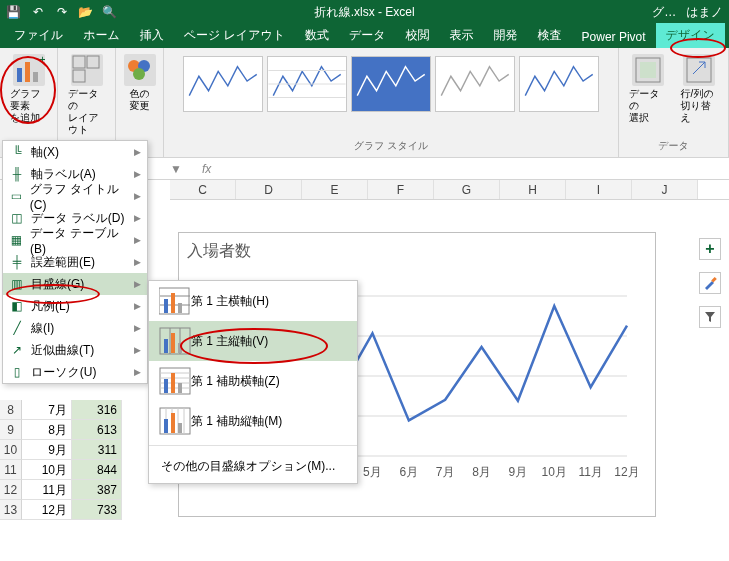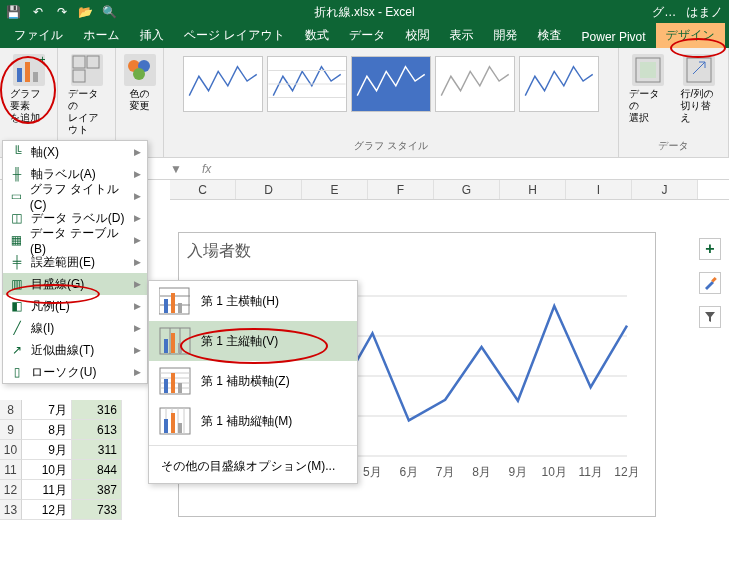--- a/index.html
+++ b/index.html
@@ -3,21 +3,21 @@
 <meta charset="utf-8">
 <style>
 *{margin:0;padding:0;box-sizing:border-box;font-family:"Meiryo UI","Yu Gothic UI",sans-serif;font-size:12px}
 body{width:729px;height:561px;background:#fff;overflow:hidden;position:relative}
 .qat{height:24px;background:#0e6535;display:flex;align-items:center;padding:0 6px;gap:8px}
 .qat .ic{width:16px;height:16px;color:#fff;display:flex;align-items:center;justify-content:center;cursor:pointer}
 .title{position:absolute;left:50%;transform:translateX(-50%);color:#fff;font-size:12px}
 .qat-right{margin-left:auto;display:flex;gap:10px;color:#fff}
 .tabs{height:24px;background:#0e6535;display:flex;align-items:flex-end;padding:0 4px}
 .tab{padding:4px 10px;color:#fff;cursor:pointer;font-size:12px}
-.tab.active{background:#fdba74;color:#0e6535}
+.tab.active{background:#5eead4;color:#0e6535}
 .ribbon{height:110px;background:#f1f1f1;border-bottom:1px solid #d4d4d4;display:flex;position:relative}
 .rgroup{border-right:1px solid #d4d4d4;padding:4px 6px;display:flex;flex-direction:column;align-items:center;justify-content:space-between}
 .rgroup .lbl{font-size:10px;color:#666;text-align:center;margin-top:auto;padding-top:2px}
 .rbtn{display:flex;flex-direction:column;align-items:center;padding:2px 4px;cursor:pointer}
 .rbtn .ic{width:32px;height:32px;background:#ddd;border-radius:2px;margin-bottom:2px}
 .rbtn span{font-size:10px;text-align:left;line-height:1.2}
 .styles{display:flex;gap:4px;padding:4px;flex:1}
 .thumb{width:80px;height:56px;border:1px solid #c8c8c8;background:#fff;position:relative}
 .thumb svg{width:100%;height:100%}
 .rg-data{display:flex;gap:6px}
@@ -34,21 +34,21 @@
 .ctitle{text-align:left;font-size:16px;color:#595959;padding:8px}
 .plot{width:440px;height:200px;margin:6px auto;position:relative}
 .side{position:absolute;right:8px;top:238px;display:flex;flex-direction:column;gap:12px}
 .side .b{width:22px;height:22px;border:1px solid #c8c8c8;background:#fff;display:flex;align-items:center;justify-content:center;cursor:pointer}
 .ddmenu{position:absolute;left:2px;top:140px;width:146px;background:#fff;border:1px solid #c8c8c8;box-shadow:2px 2px 6px rgba(0,0,0,.2);z-index:10}
 .ddmenu .mi{display:flex;align-items:center;height:22px;padding:0 6px;gap:6px;cursor:pointer;position:relative}
 .ddmenu .mi .mic{width:16px;height:16px;display:flex;align-items:center;justify-content:center;color:#0e6535}
 .ddmenu .mi .arr{margin-left:auto;color:#888;font-size:9px}
 .ddmenu .mi.hl{background:#cde0cb}
 .submenu{position:absolute;left:148px;top:280px;width:210px;background:#fff;border:1px solid #c8c8c8;box-shadow:2px 2px 6px rgba(0,0,0,.2);z-index:11}
-.submenu .mi{display:flex;align-items:center;height:40px;padding:0 10px;gap:10px;cursor:pointer}
+.submenu .mi{display:flex;align-items:center;height:40px;padding:0 10px;cursor:pointer}
 .submenu .mi.hl{background:#cde0cb}
 .submenu .mi .mic{width:32px;height:28px}
 .submenu .sep{height:1px;background:#e0e0e0;margin:4px 0}
 .submenu .other{padding:8px 12px;cursor:pointer}
 .ann{position:absolute;border:2px solid #d00000;border-radius:50%;pointer-events:none;z-index:20}
 .a1{left:0;top:56px;width:56px;height:68px}
 .a2{left:670px;top:38px;width:56px;height:20px}
 .a3{left:6px top:286px}
 .a3{left:6px;top:284px;width:94px;height:20px}
 .a4{left:180px;top:328px;width:148px;height:36px}

